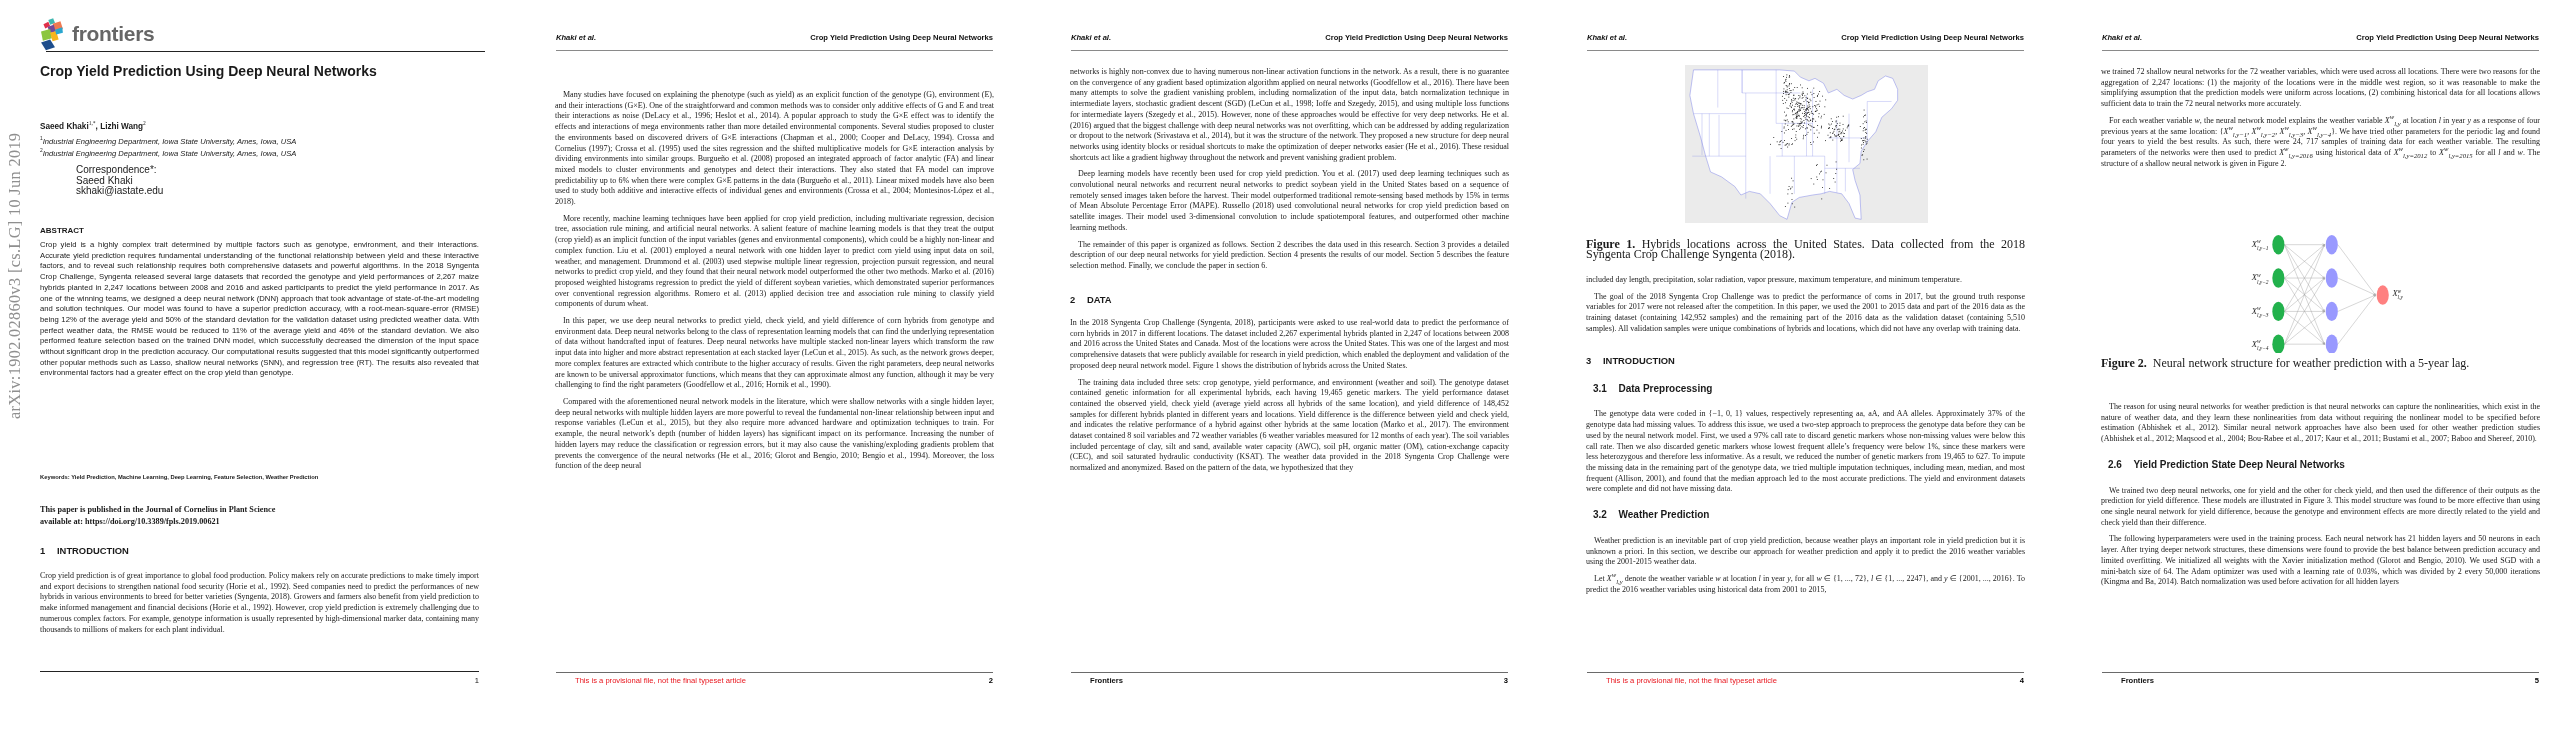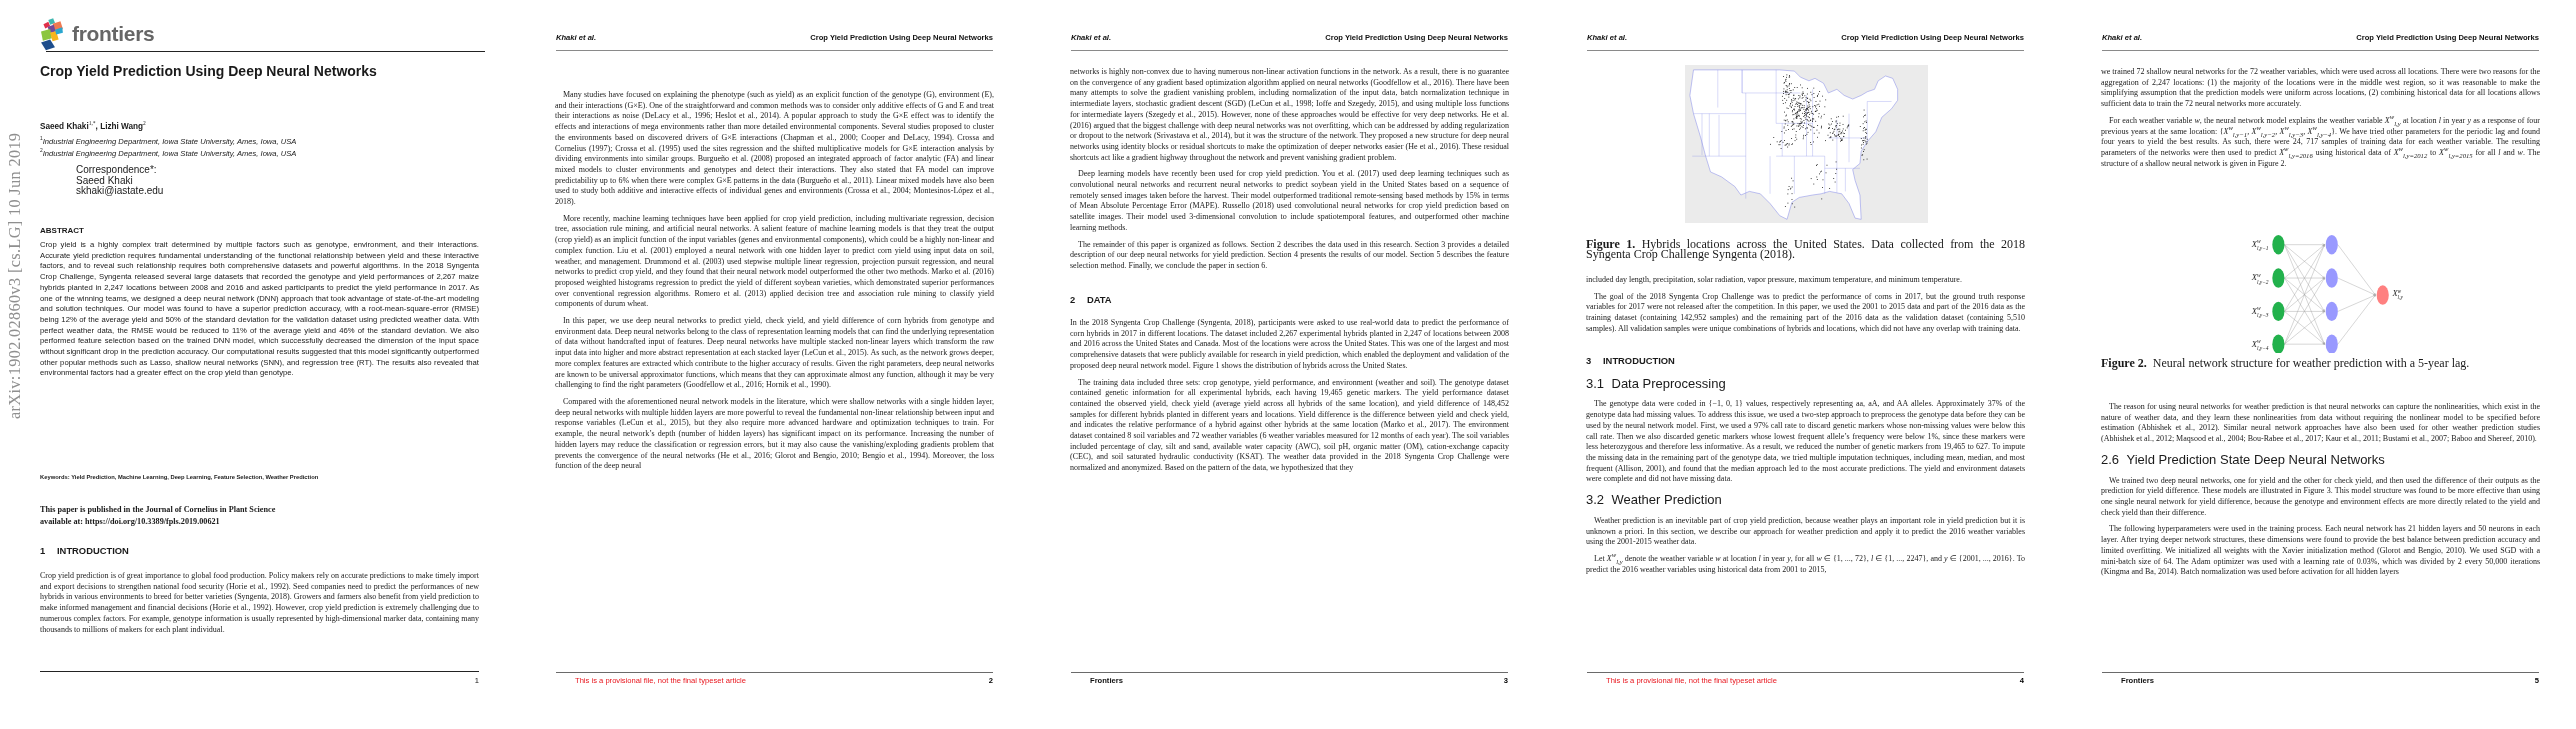--- a/index.html
+++ b/index.html
@@ -22,21 +22,21 @@
   .foot .r { position: absolute; right: 0; top: 0; font-weight: bold; }
   .foot .red { color: #e8141c; }
   .foot .bold { font-weight: bold; color: #111; }
 
   p.body { margin: 0; font-family: "Liberation Serif", serif; font-size: 8px; line-height: 10.7px; color: #1a1a1a; text-align: justify; }
   p.indent { text-indent: 8px; }
   .para-gap { height: 6px; }
 
   h2.sec { margin: 0; font-family: "Liberation Sans", sans-serif; font-size: 9.4px; font-weight: bold; color: #1a1a1a; }
   h2.sec .num { display: inline-block; width: 17px; }
-  h3.sub { margin: 0; font-family: "Liberation Sans", sans-serif; font-size: 13px; font-weight: normal; color: #1a1a1a; }
+  h3.sub { margin: 7px; font-family: "Liberation Sans", sans-serif; font-size: 10px; font-weight: bold; color: #1a1a1a; }
   h3.sub .num { display: inline-block; width: 25.5px; }
 
   
   .logo { position: absolute; left: 38px; top: 18px; width: 134px; height: 38px; }
   .logo-text { position: absolute; left: 34px; top: 3.6px; font-family: "Liberation Sans", sans-serif; font-weight: bold; font-size: 21px; color: #666; letter-spacing: -0.3px; }
   .p1-rule { position: absolute; left: 46px; width: 439px; top: 51px; height: 1.2px; background: #222; }
   .paper-title { position: absolute; left: 40px; top: 61px; width: 365px; font-family: "Liberation Sans", sans-serif; font-weight: bold; font-size: 14px; line-height: 20px; color: #1a1a1a; margin: 0; }
   .authors { position: absolute; left: 40px; top: 122px; font-family: "Liberation Sans", sans-serif; font-weight: bold; font-size: 8.2px; color: #1a1a1a; }
   .authors sup { font-weight: normal; font-family: "Liberation Serif", serif; font-size: 5.5px; }
   .affils { position: absolute; left: 40px; top: 136px; font-family: "Liberation Sans", sans-serif; font-style: italic; font-size: 7.6px; line-height: 12px; color: #1a1a1a; }

